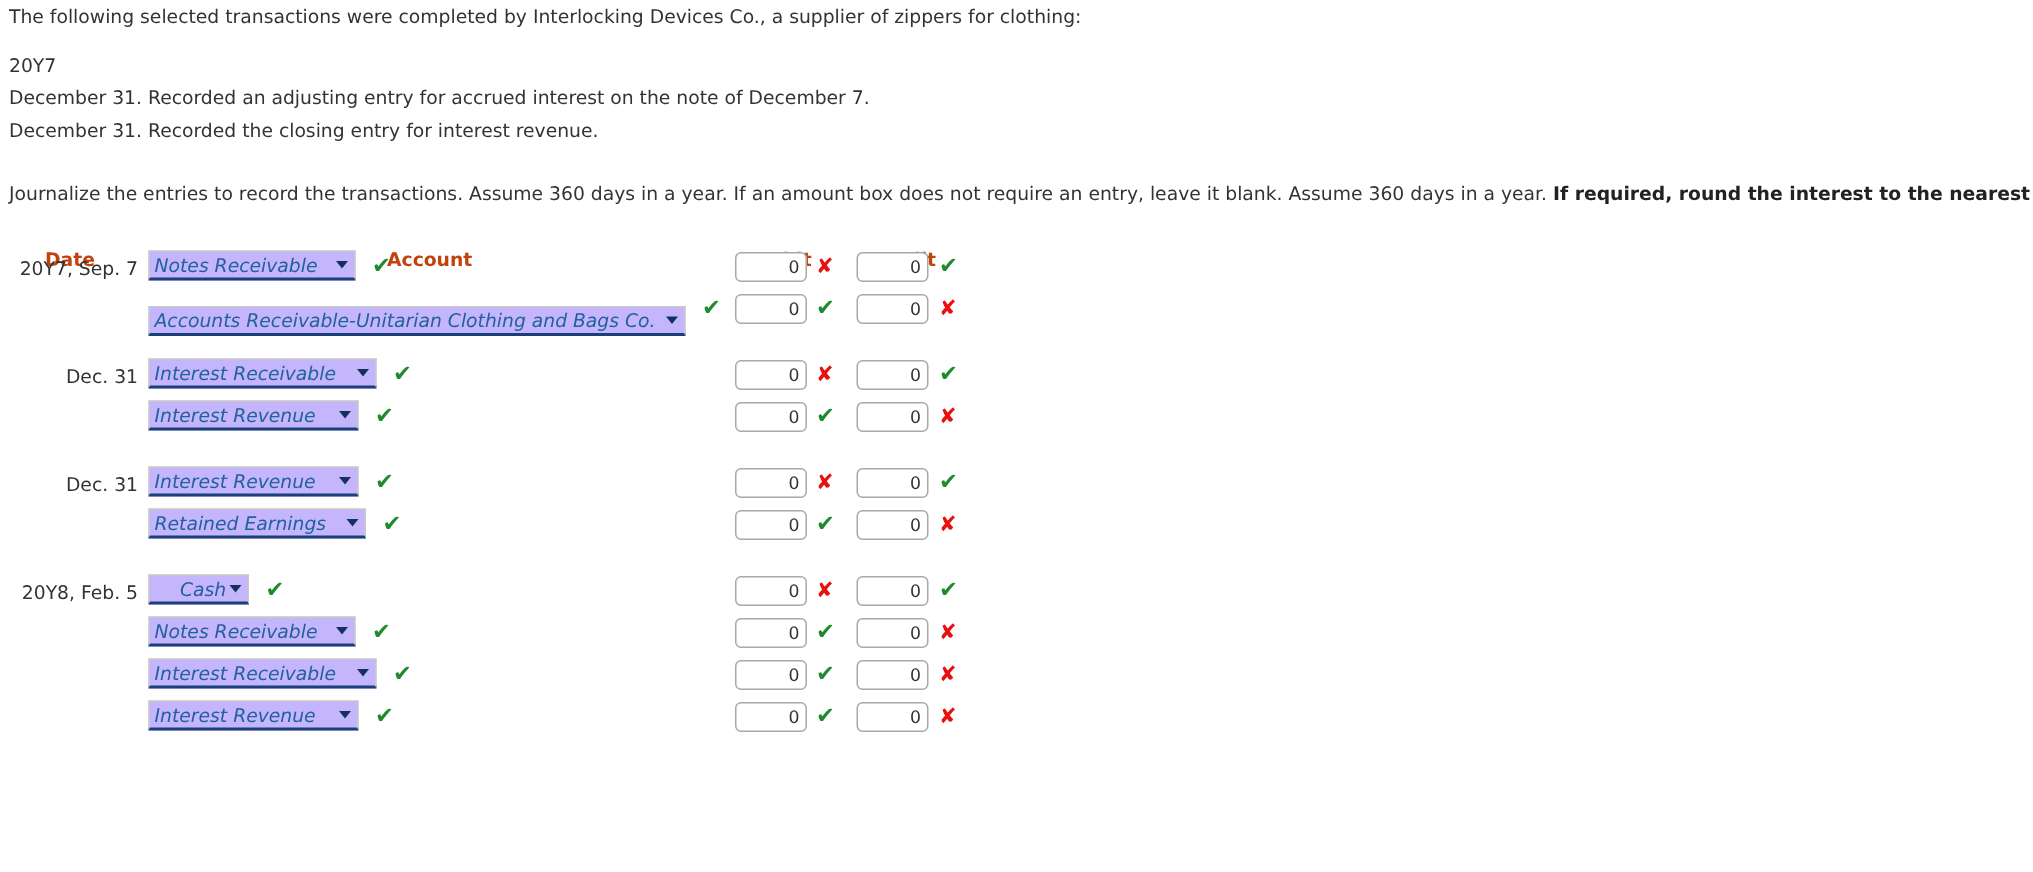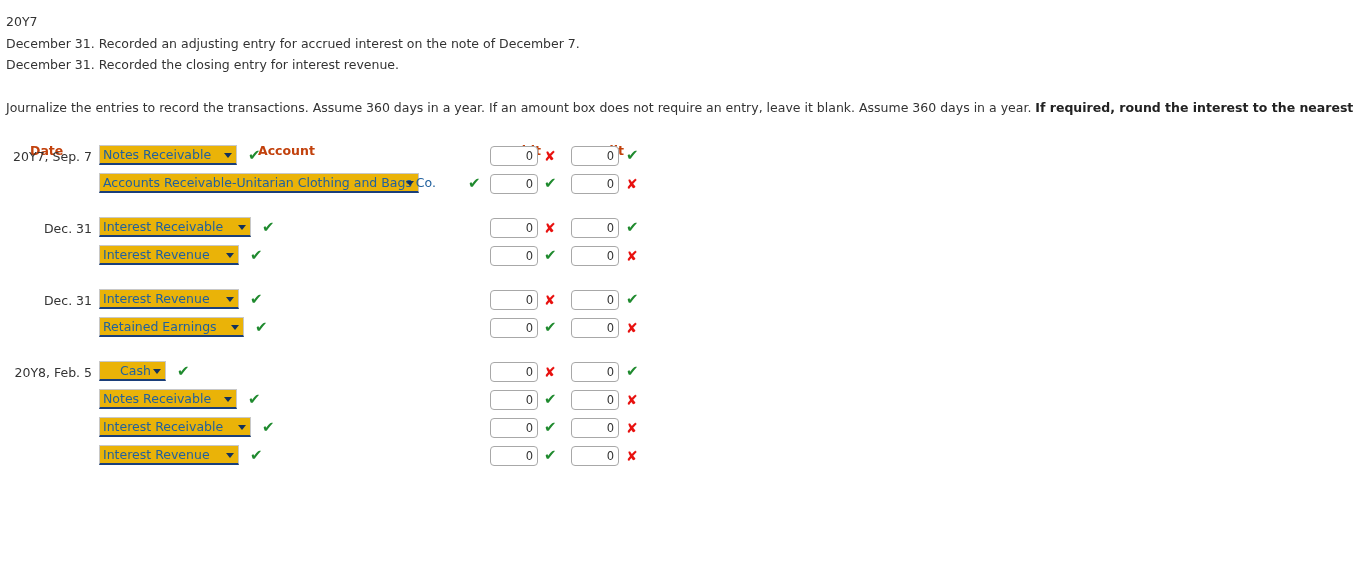--- a/index.html
+++ b/index.html
@@ -84,30 +84,31 @@
   
   .acct-wrap {
     position: absolute;
     left: 99px;
     top: 2px;
   }
   .acct {
     display: inline-block;
     position: relative;
     height: 20px;
-    background: #eab308;
+    background: #c4b5fd;
     border: 1px solid #c8c8c8;
     border-bottom: 2px solid #1a3f7a;
     padding: 0 18px 0 3px;
     font-size: 12.5px;
     line-height: 18px;
     color: #21619e;
     white-space: nowrap;
     vertical-align: middle;
     cursor: pointer;
+    font-style: italic;
   }
   .acct .caret {
     position: absolute;
     right: 4px;
     top: 50%;
     margin-top: -2px;
     width: 0; height: 0;
     border-left: 4px solid transparent;
     border-right: 4px solid transparent;
     border-top: 5px solid #13315c;
@@ -145,20 +146,21 @@
   .amt.debit  { left: 490px; }
   .amt.credit { left: 571px; }
 
   .mark.debit-mark  { left: 544px; }
   .mark.credit-mark { left: 626px; }
 </style>
 </head>
 <body>
 
 <div class="prose">
+  <div class="pline">The following selected transactions were completed by Interlocking Devices Co., a supplier of zippers for clothing:</div>
   <div class="spacer-line"></div>
   <div class="pline">20Y7</div>
   <div class="pline">December 31. Recorded an adjusting entry for accrued interest on the note of December 7.</div>
   <div class="pline">December 31. Recorded the closing entry for interest revenue.</div>
   <div class="spacer-line"></div>
 
   <div class="instr"><span>Journalize the entries to record the transactions. Assume 360 days in a year. If an amount box does not require an entry, leave it blank. Assume 360 days in a year. </span><b>If required, round the interest to the nearest cent.</b></div>
 </div>
 
 <div class="journal">
@@ -173,21 +175,21 @@
           <div class="date-cell">20Y7, Sep. 7</div>
           <div class="acct-wrap"><div class="acct" style="width: 138px;"><span class="acct-label">Notes Receivable</span><span class="caret"></span></div></div>
           <div class="mark ok" style="left: 248px;">✔</div>
           <input type="text" class="amt debit" value="0" style="">
           <div class="mark debit-mark bad">✘</div>
           <input type="text" class="amt credit" value="0" style="">
           <div class="mark credit-mark ok">✔</div>
         </div>
         <div class="row">
           <div class="date-cell"></div>
-          <div class="acct-wrap"><div class="acct" style="width: 320px;"><span class="acct-label">Accounts Receivable-Unitarian Clothing and Bags Co.</span><span class="caret"></span></div></div>
+          <div class="acct-wrap"><div class="acct" style="width: 358px; margin-top: 9px;"><span class="acct-label">Accounts Receivable-Unitarian Clothing and Bags Co.</span><span class="caret"></span></div></div>
           <div class="mark ok" style="left: 468px;">✔</div>
           <input type="text" class="amt debit" value="0" style="">
           <div class="mark debit-mark ok">✔</div>
           <input type="text" class="amt credit" value="0" style="">
           <div class="mark credit-mark bad">✘</div>
         </div>
       </div>
       <div class="group">
         <div class="row">
           <div class="date-cell">Dec. 31</div>

